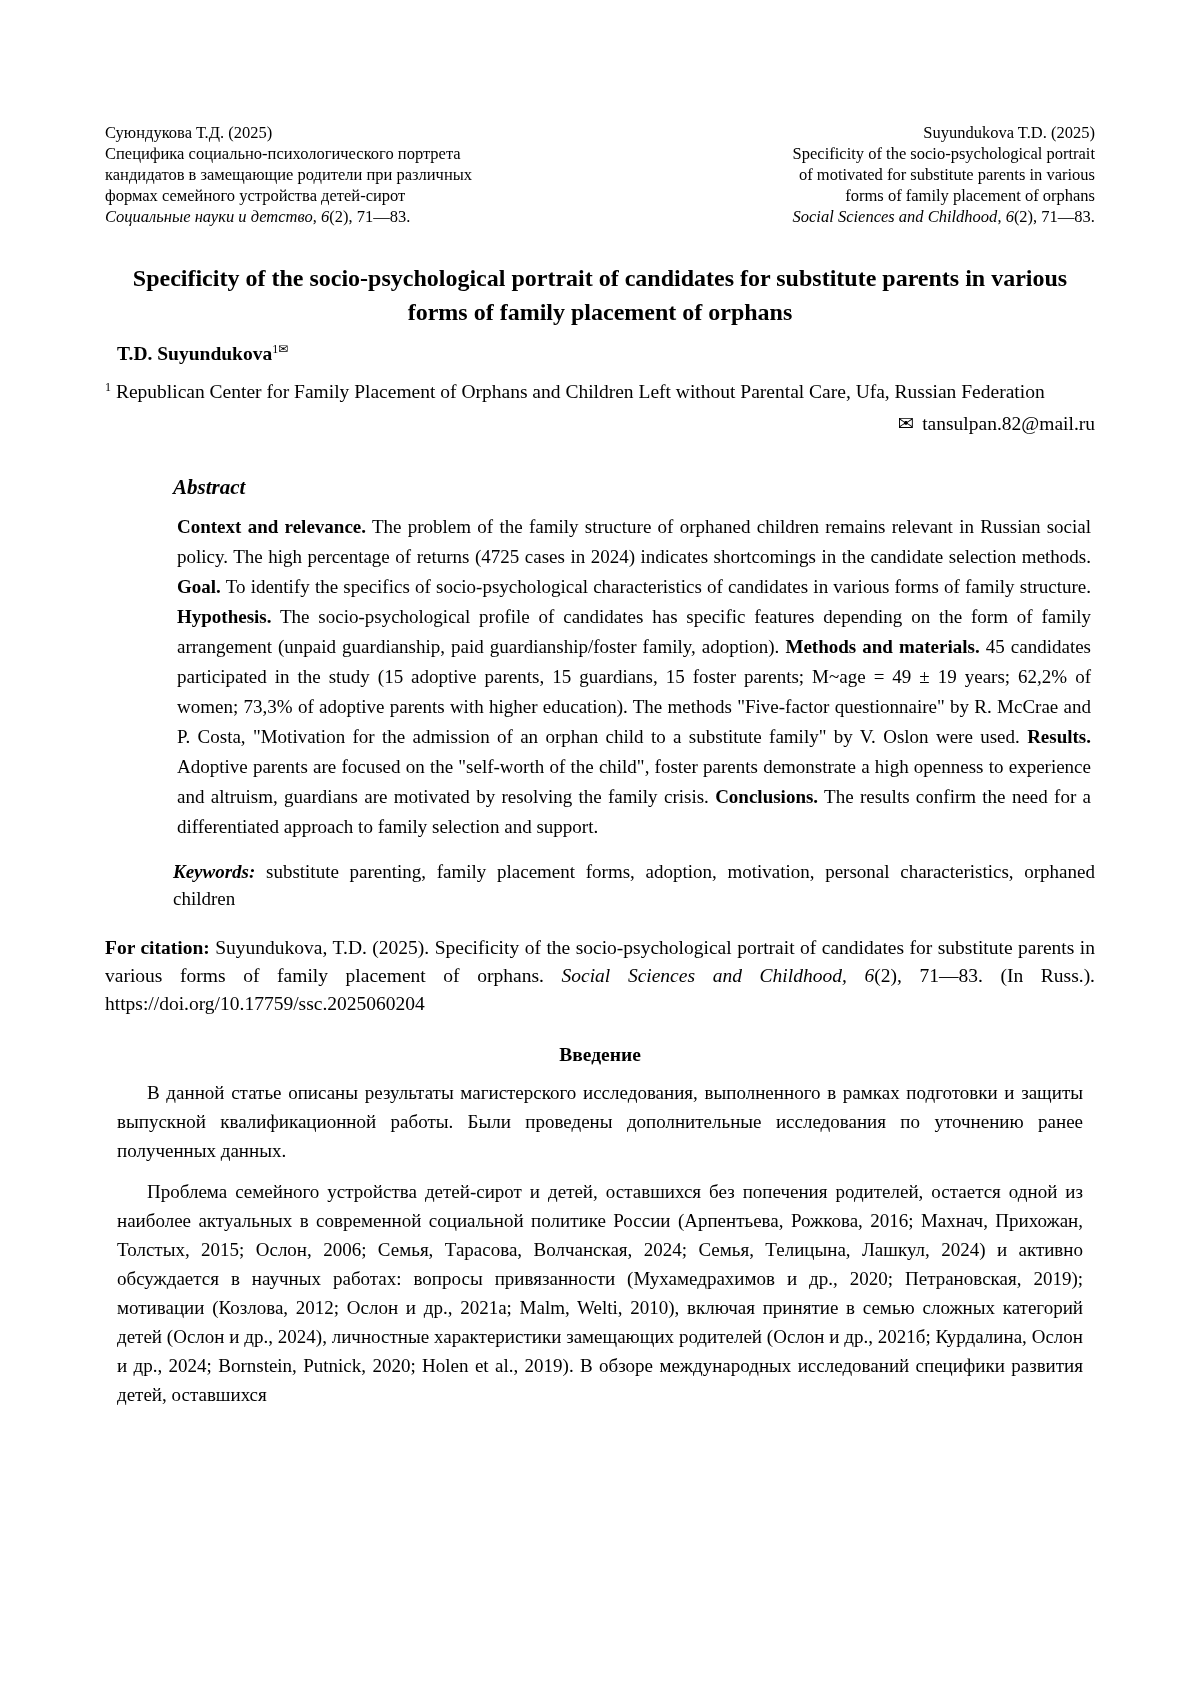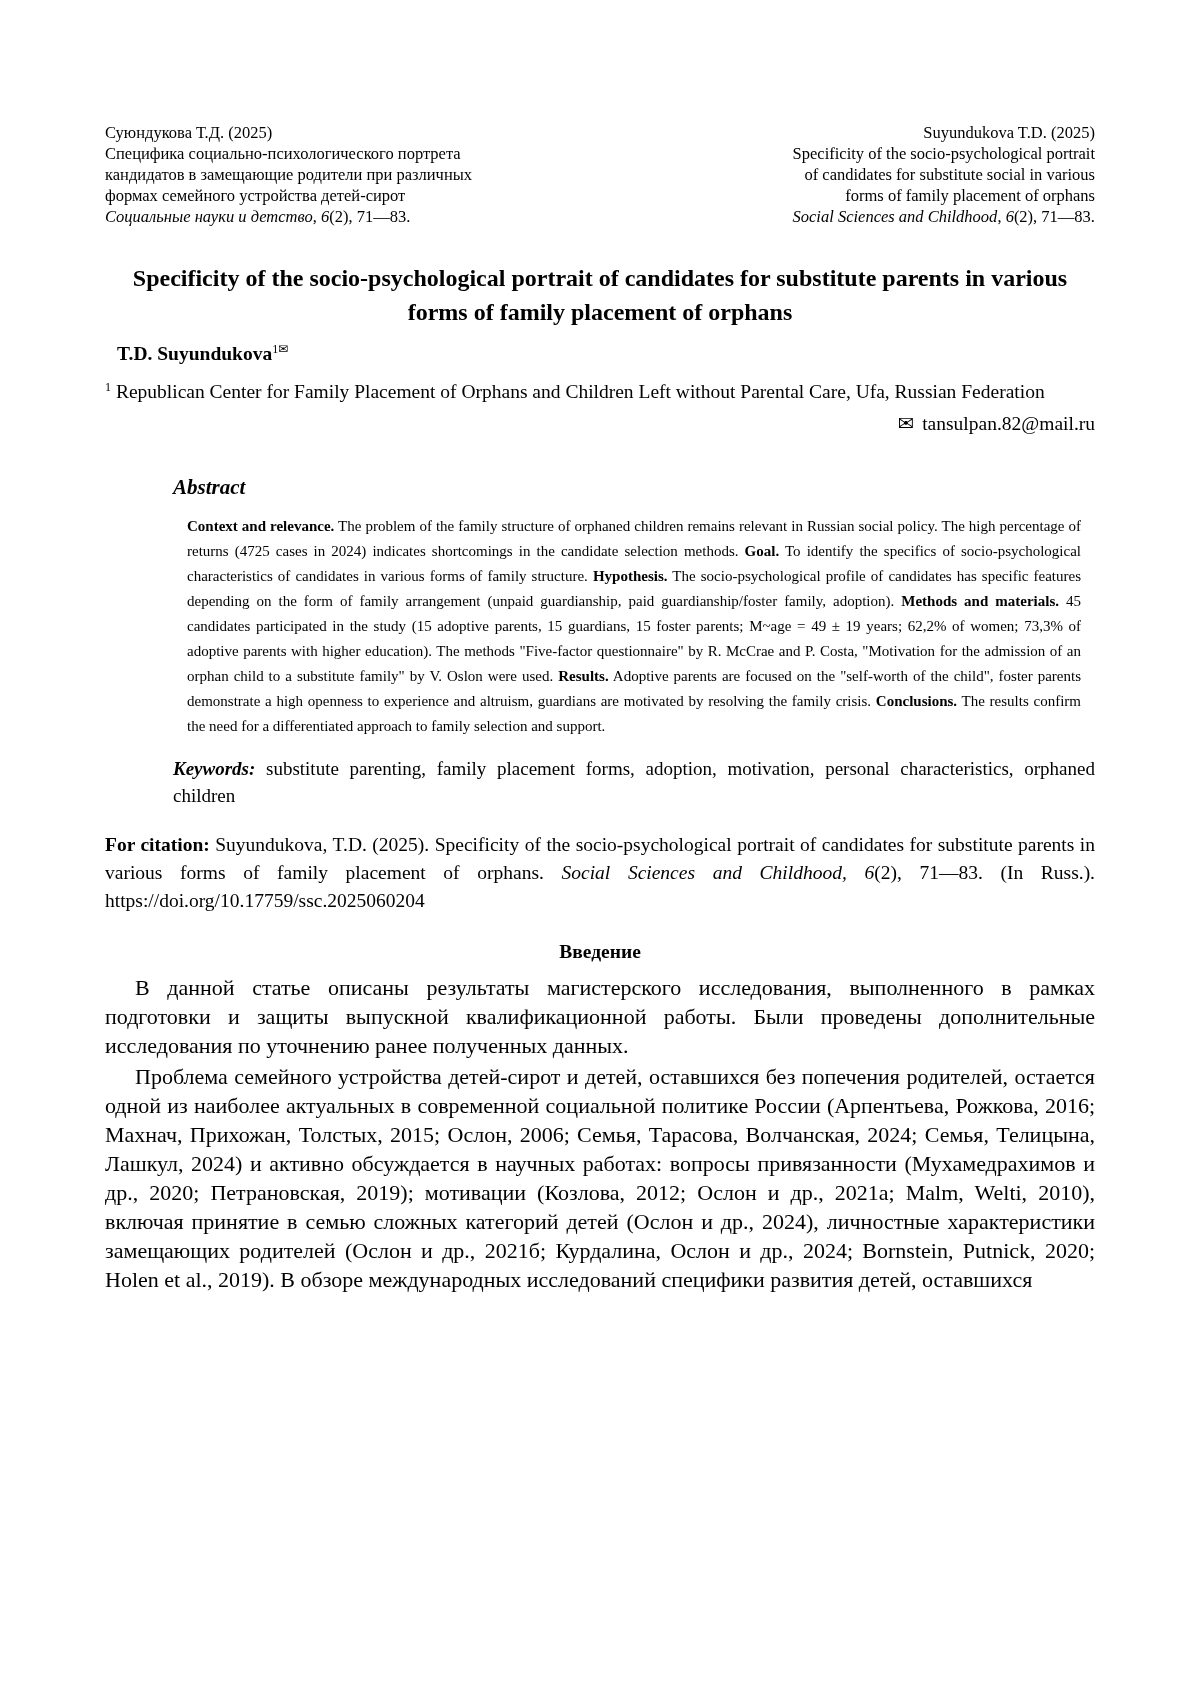--- a/index.html
+++ b/index.html
@@ -61,24 +61,24 @@
   .abstract-section {
     margin: 38px 0 0 68px;
   }
   .abstract-heading {
     font-size: 21px;
     font-weight: bold;
     font-style: italic;
     margin: 0 0 12px 0;
   }
   .abstract-text {
-    font-size: 15px;
-    line-height: 25px;
+    font-size: 19px;
+    line-height: 30px;
     text-align: justify;
-    margin: 14px;
+    margin: 4px;
   }
   .keywords-para {
     font-size: 19px;
     line-height: 27px;
     text-align: justify;
     margin: 16px 0 0 0;
   }
 
   .for-citation {
     font-size: 19.5px;
@@ -88,25 +88,25 @@
   }
 
   .section-heading {
     font-size: 19.5px;
     font-weight: bold;
     text-align: center;
     margin: 26px 0 10px 0;
   }
 
   .body-para {
-    font-size: 22px;
+    font-size: 19px;
     line-height: 29px;
     text-align: justify;
     text-indent: 30px;
-    margin: 0;
+    margin: 12px;
   }
   .body-para + .body-para { margin-top: 2px; }
 
   .page-number {
     font-size: 18px;
     text-align: center;
     margin-top: 8px;
   }
 </style>
 </head>
@@ -118,21 +118,21 @@
     <div class="header-col-left">
       <div><span>Суюндукова Т.Д. (2025)</span></div>
       <div><span>Специфика социально-психологического портрета</span></div>
       <div><span>кандидатов в замещающие родители при различных</span></div>
       <div><span>формах семейного устройства детей-сирот</span></div>
       <div><span class="i">Социальные науки и детство</span><span>, </span><span class="i">6</span><span>(2), 71—83.</span></div>
     </div>
     <div class="header-col-right">
       <div><span>Suyundukova T.D. (2025)</span></div>
       <div><span>Specificity of the socio-psychological portrait</span></div>
-      <div><span>of candidates for substitute social in various</span></div>
+      <div><span>of motivated for substitute parents in various</span></div>
       <div><span>forms of family placement of orphans</span></div>
       <div><span class="i">Social Sciences and Childhood</span><span>, </span><span class="i">6</span><span>(2), 71—83.</span></div>
     </div>
   </div>
 
   <h1 class="title">Specificity of the socio-psychological portrait of candidates for substitute parents in various forms of family placement of orphans</h1>
 
   <div class="author-line"><span class="b">T.D. Suyundukova</span><sup>1</sup><sup>✉</sup></div>
 
   <div class="affiliation-line"><sup>1</sup><span> Republican Center for Family Placement of Orphans and Children Left without Parental Care, Ufa, Russian Federation</span></div>

